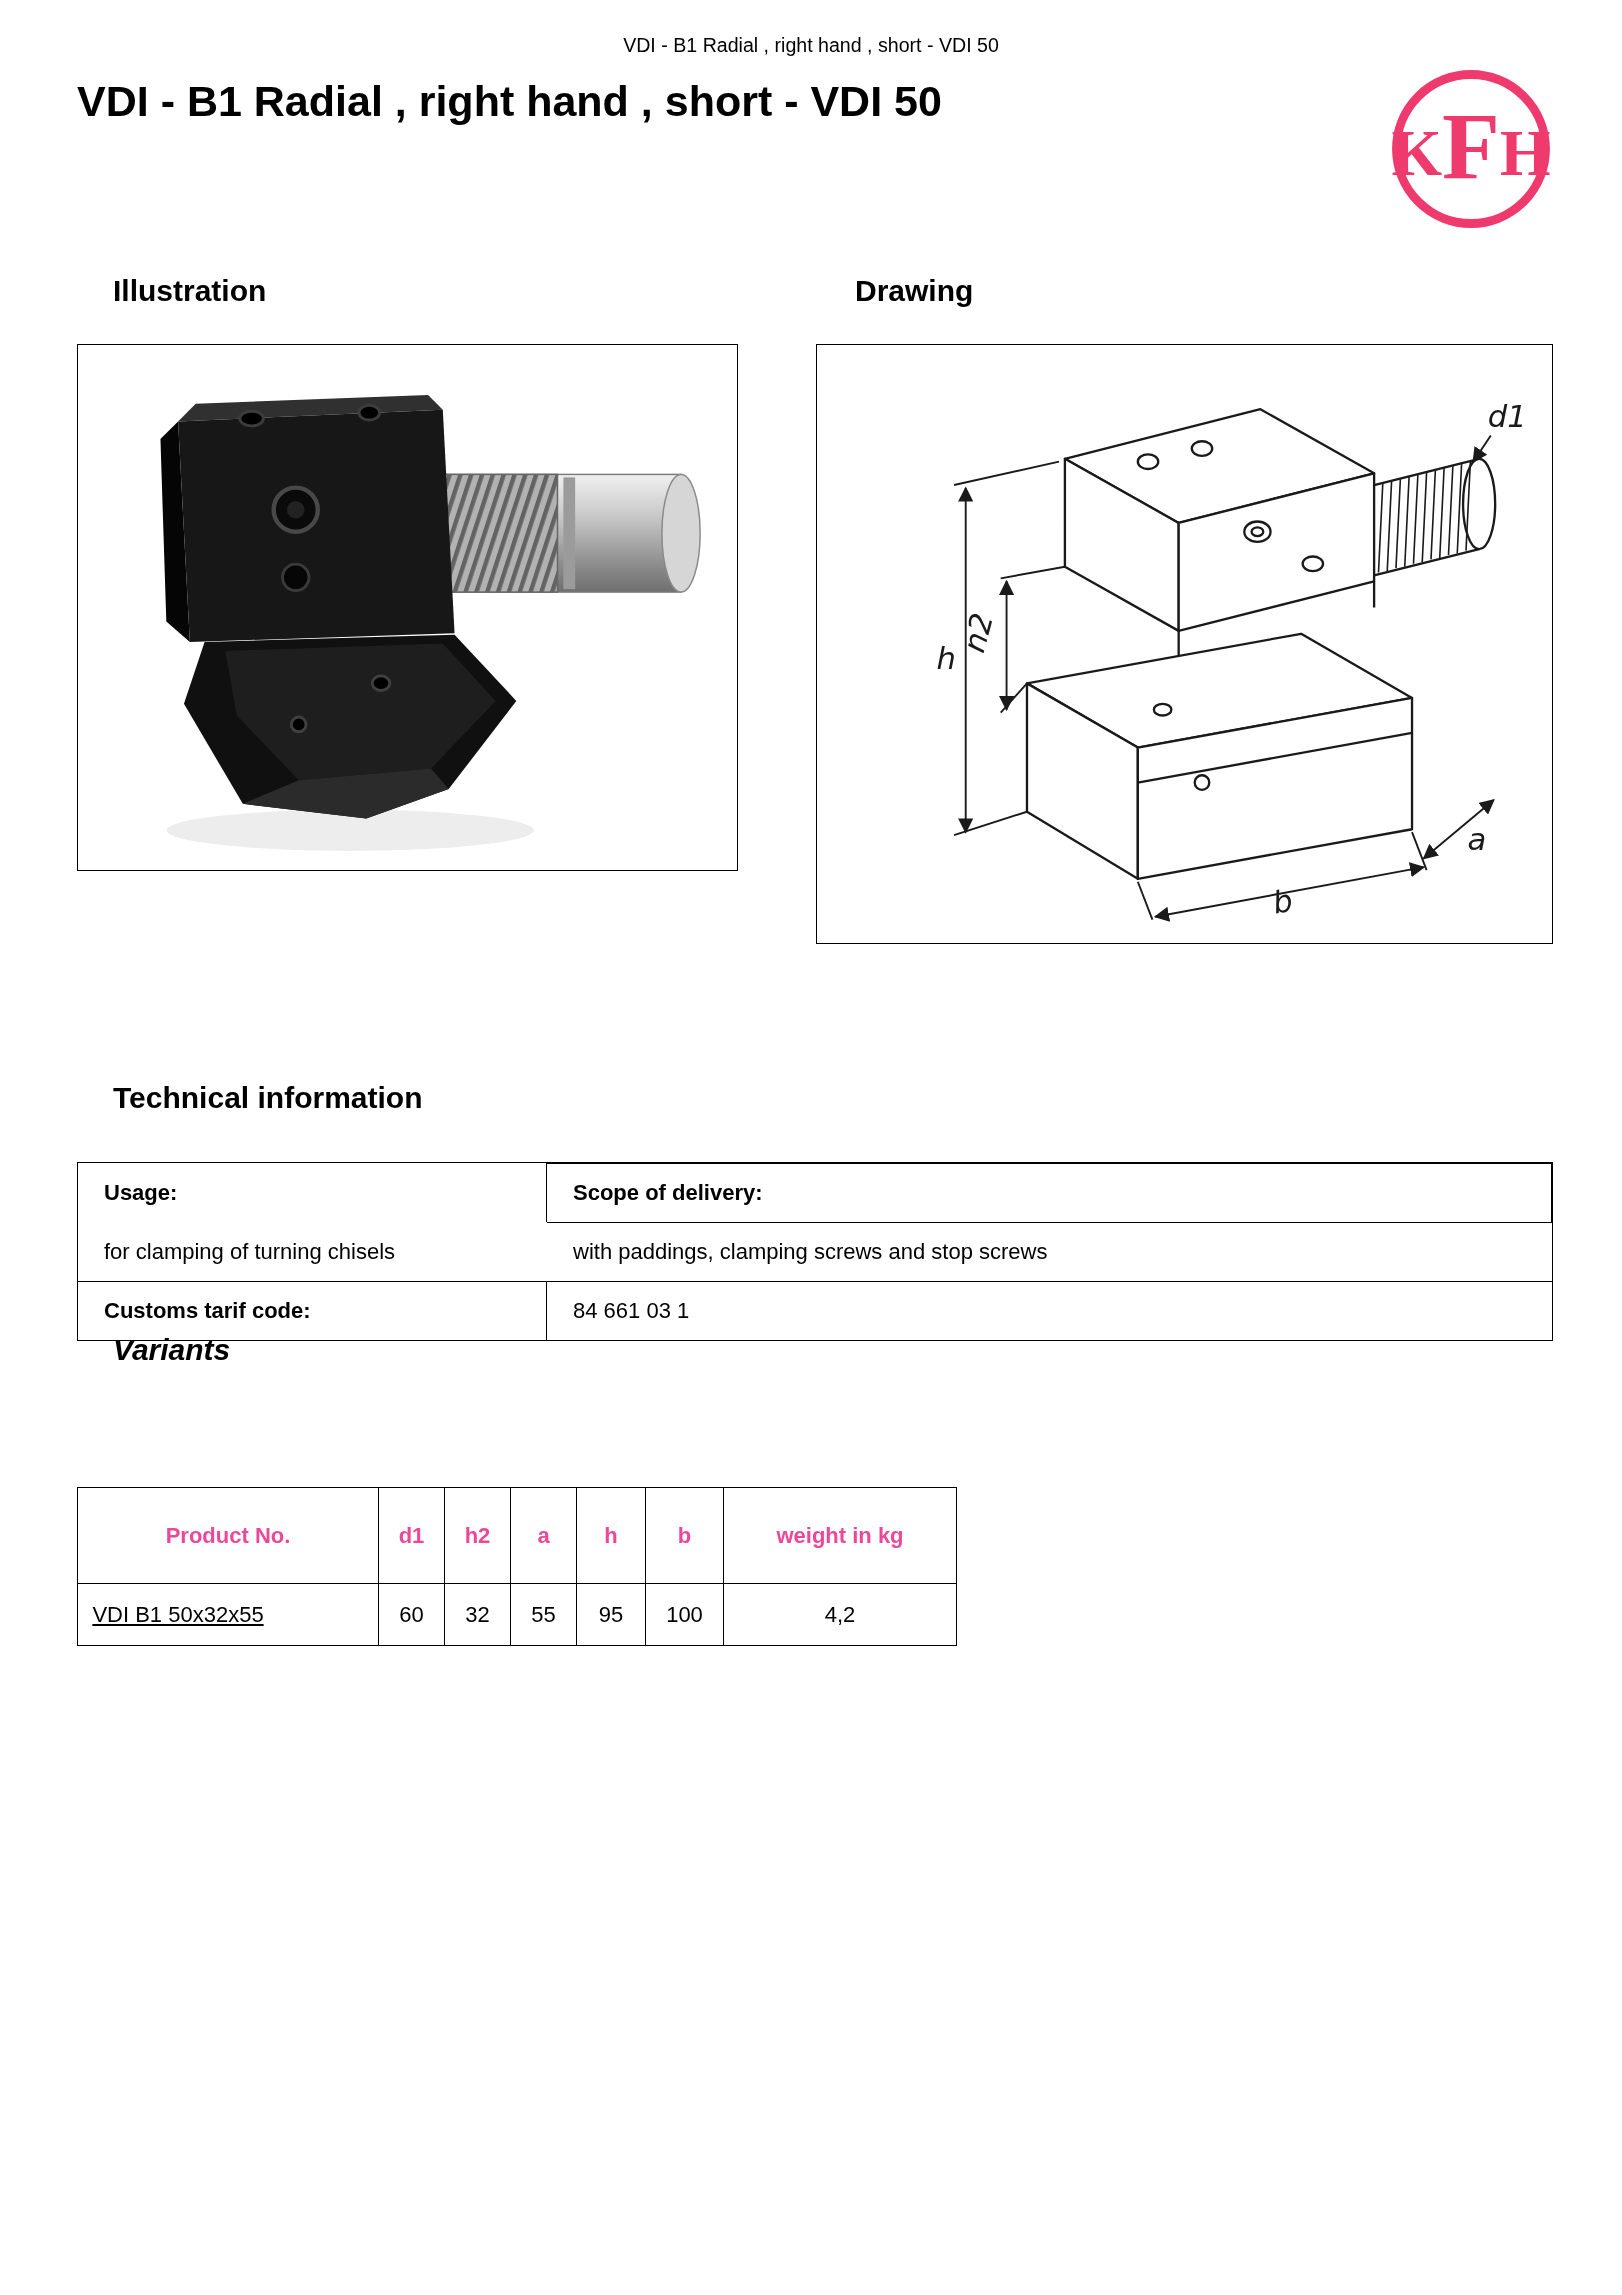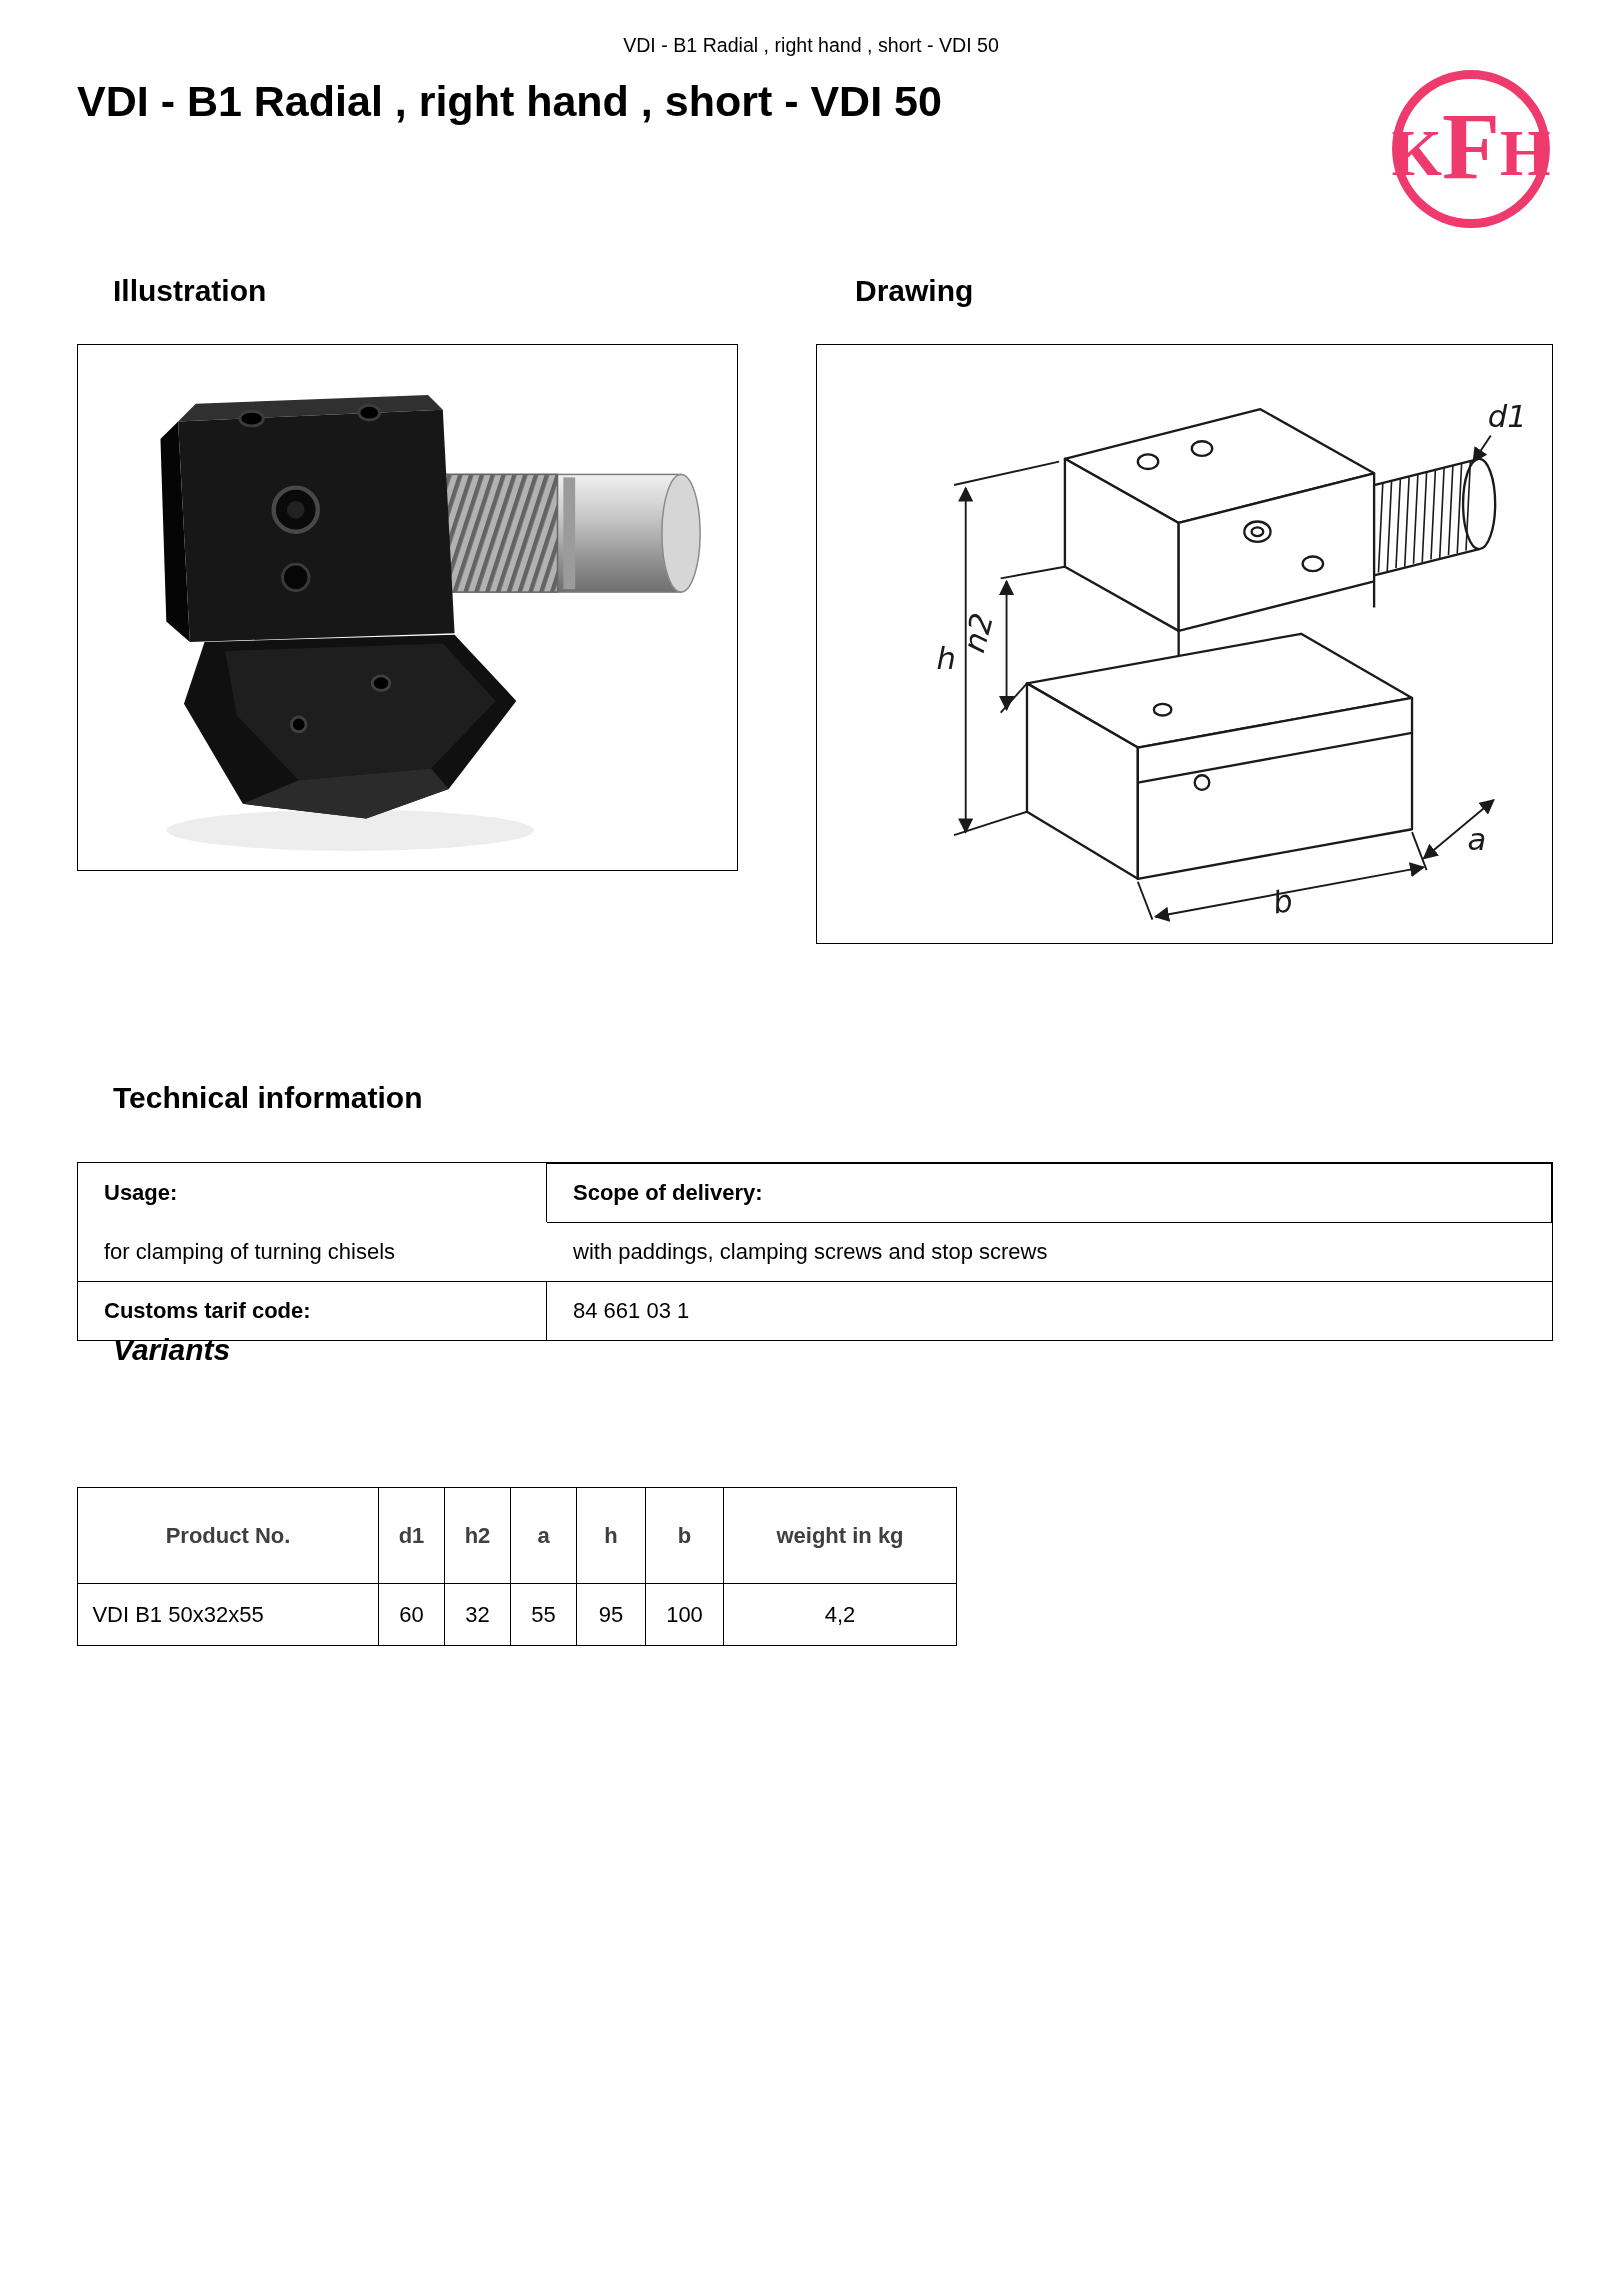--- a/index.html
+++ b/index.html
@@ -83,22 +83,22 @@
     display:flex;
     align-items:center;
     justify-content:center;
     font-size:22px;
     border-left:1.3px solid #000;
     border-top:1.3px solid #000;
     text-align:center;
   }
   .var-cell.col0 { border-left:none; }
   .var-cell.row0 { border-top:none; }
-  .var-head { color:#404040; font-weight:bold; }
-  .var-product { justify-content:flex-start; padding-left:14.4px; text-align:center; }
+  .var-head { color:#ec4899; font-weight:bold; }
+  .var-product { justify-content:flex-start; padding-left:14.4px; text-align:center;text-decoration:underline; }
 
   .page-number {
     position:absolute;
     right:58px; top:2246px;
     font-size:19.6px;
   }
   .dim-label {
     font-family:"DejaVu Sans", sans-serif;
     font-style:italic;
     font-size:21px;

